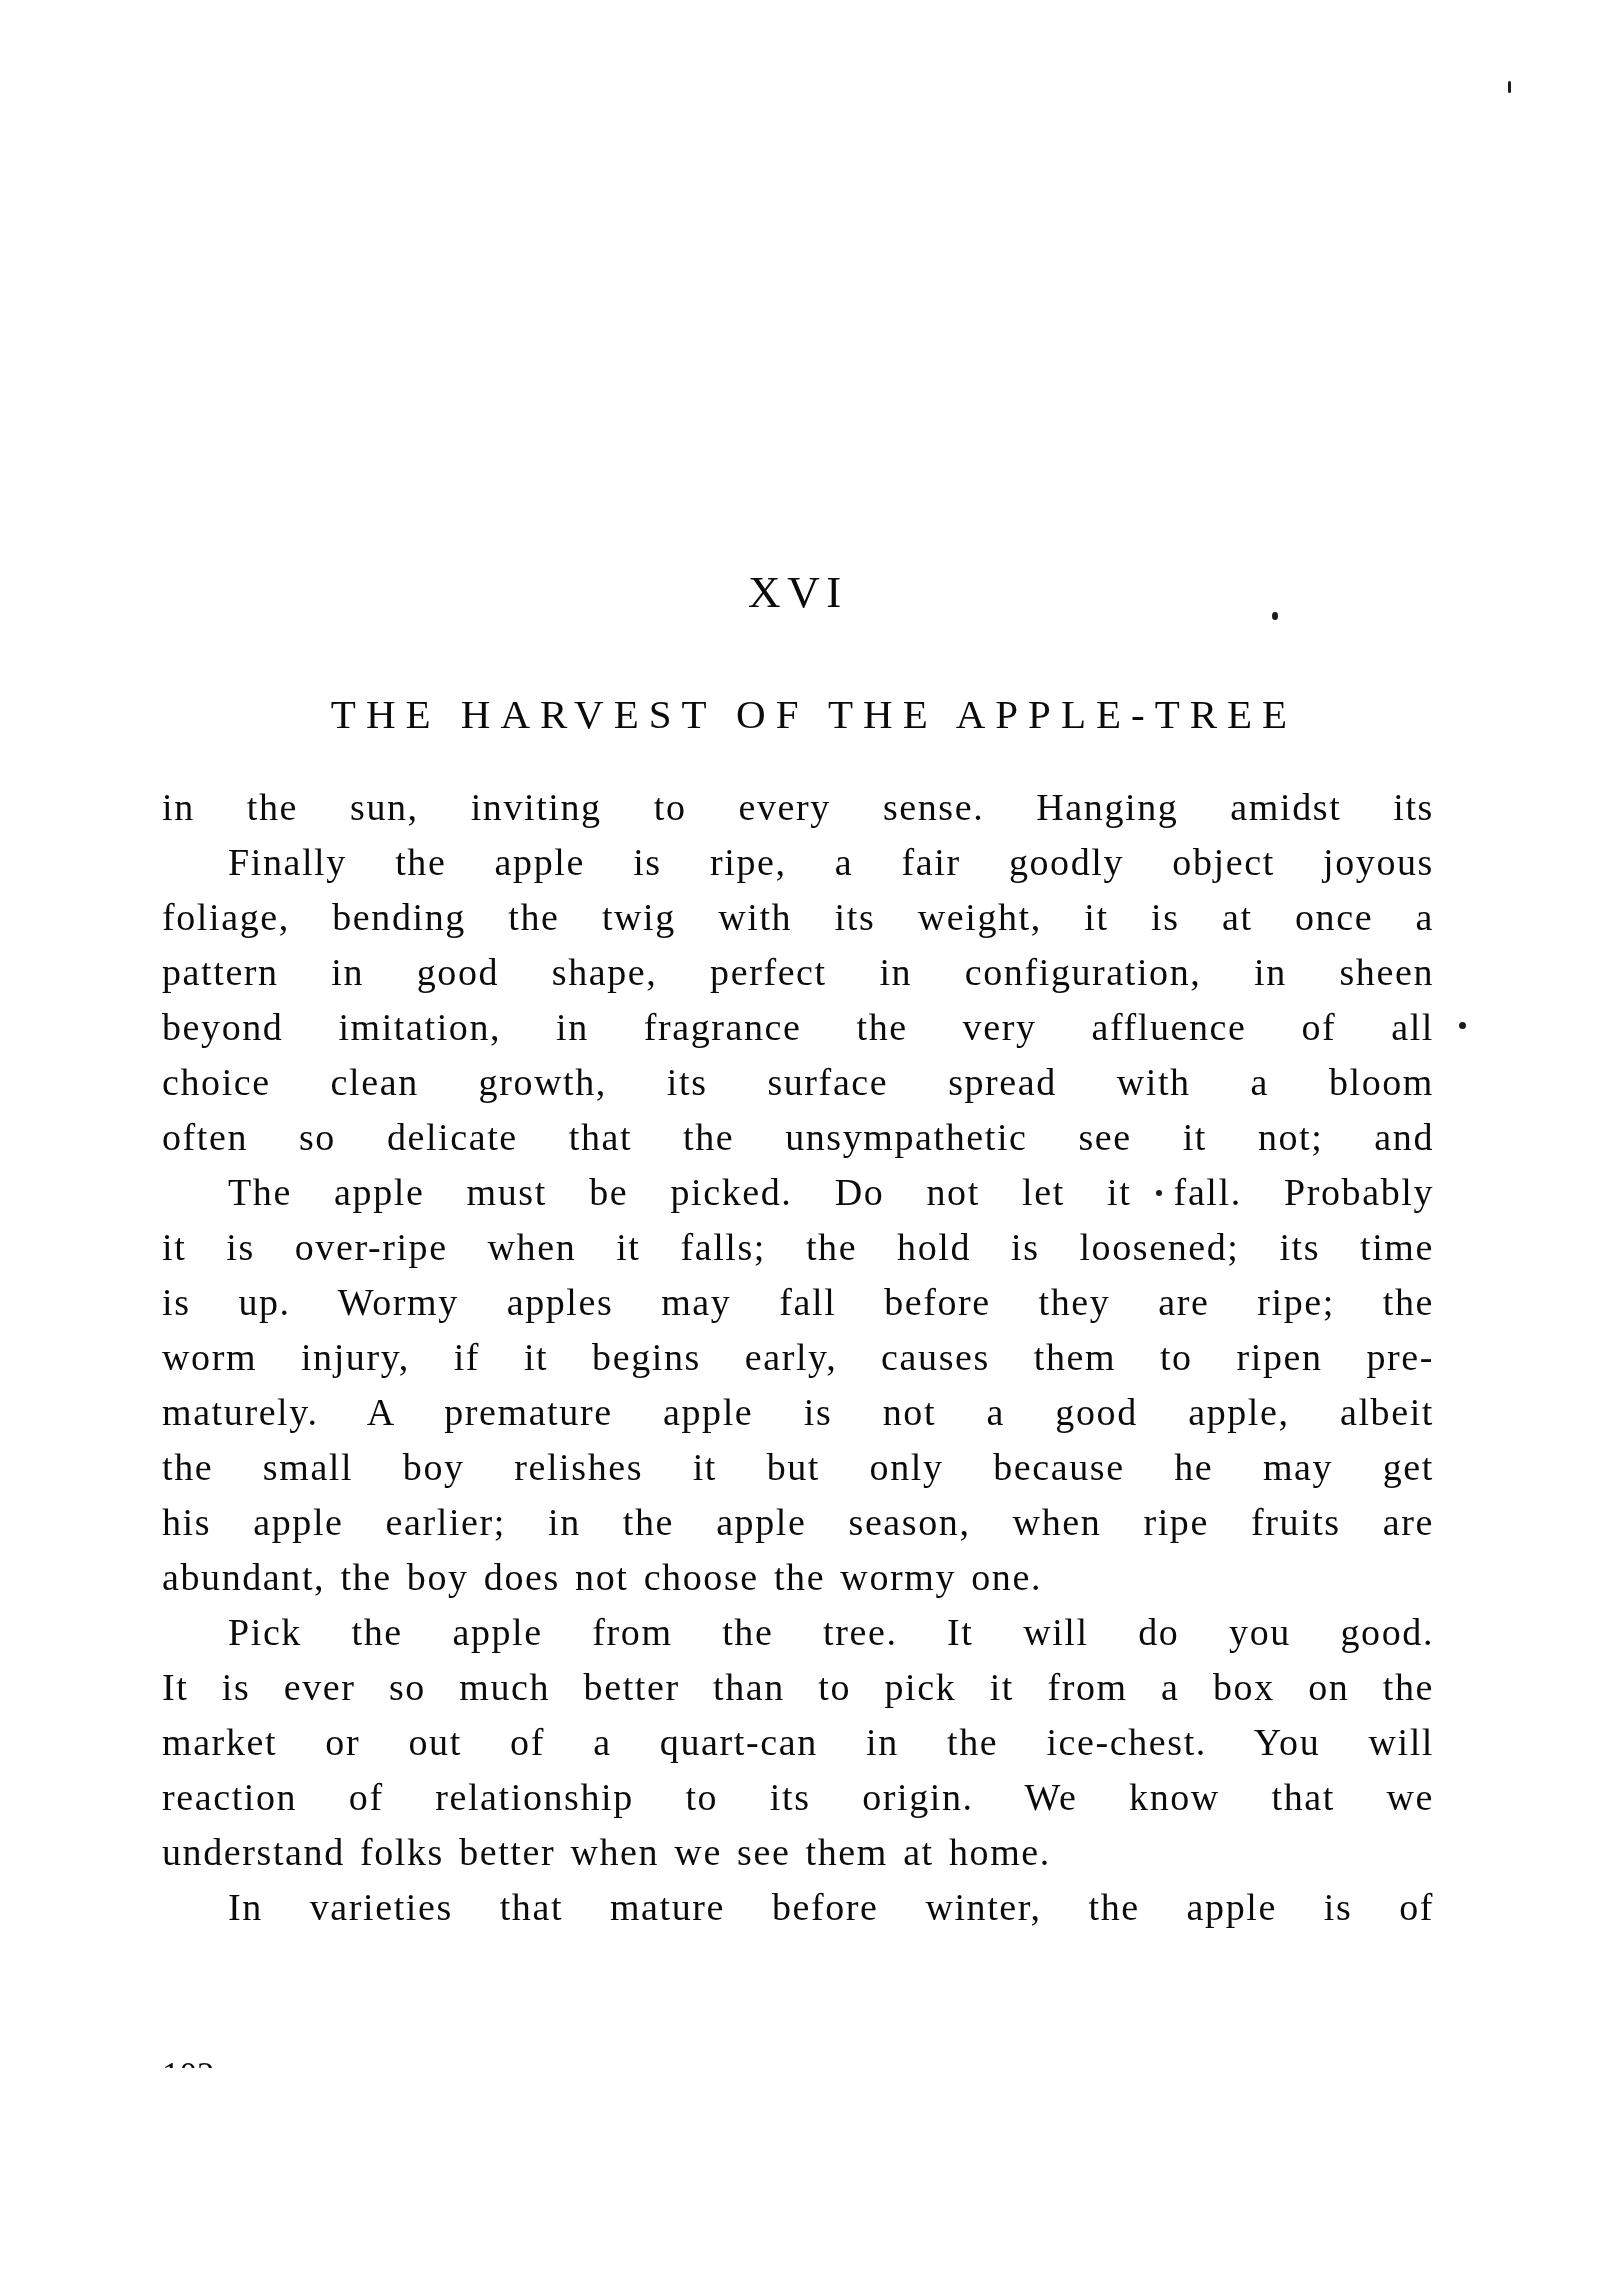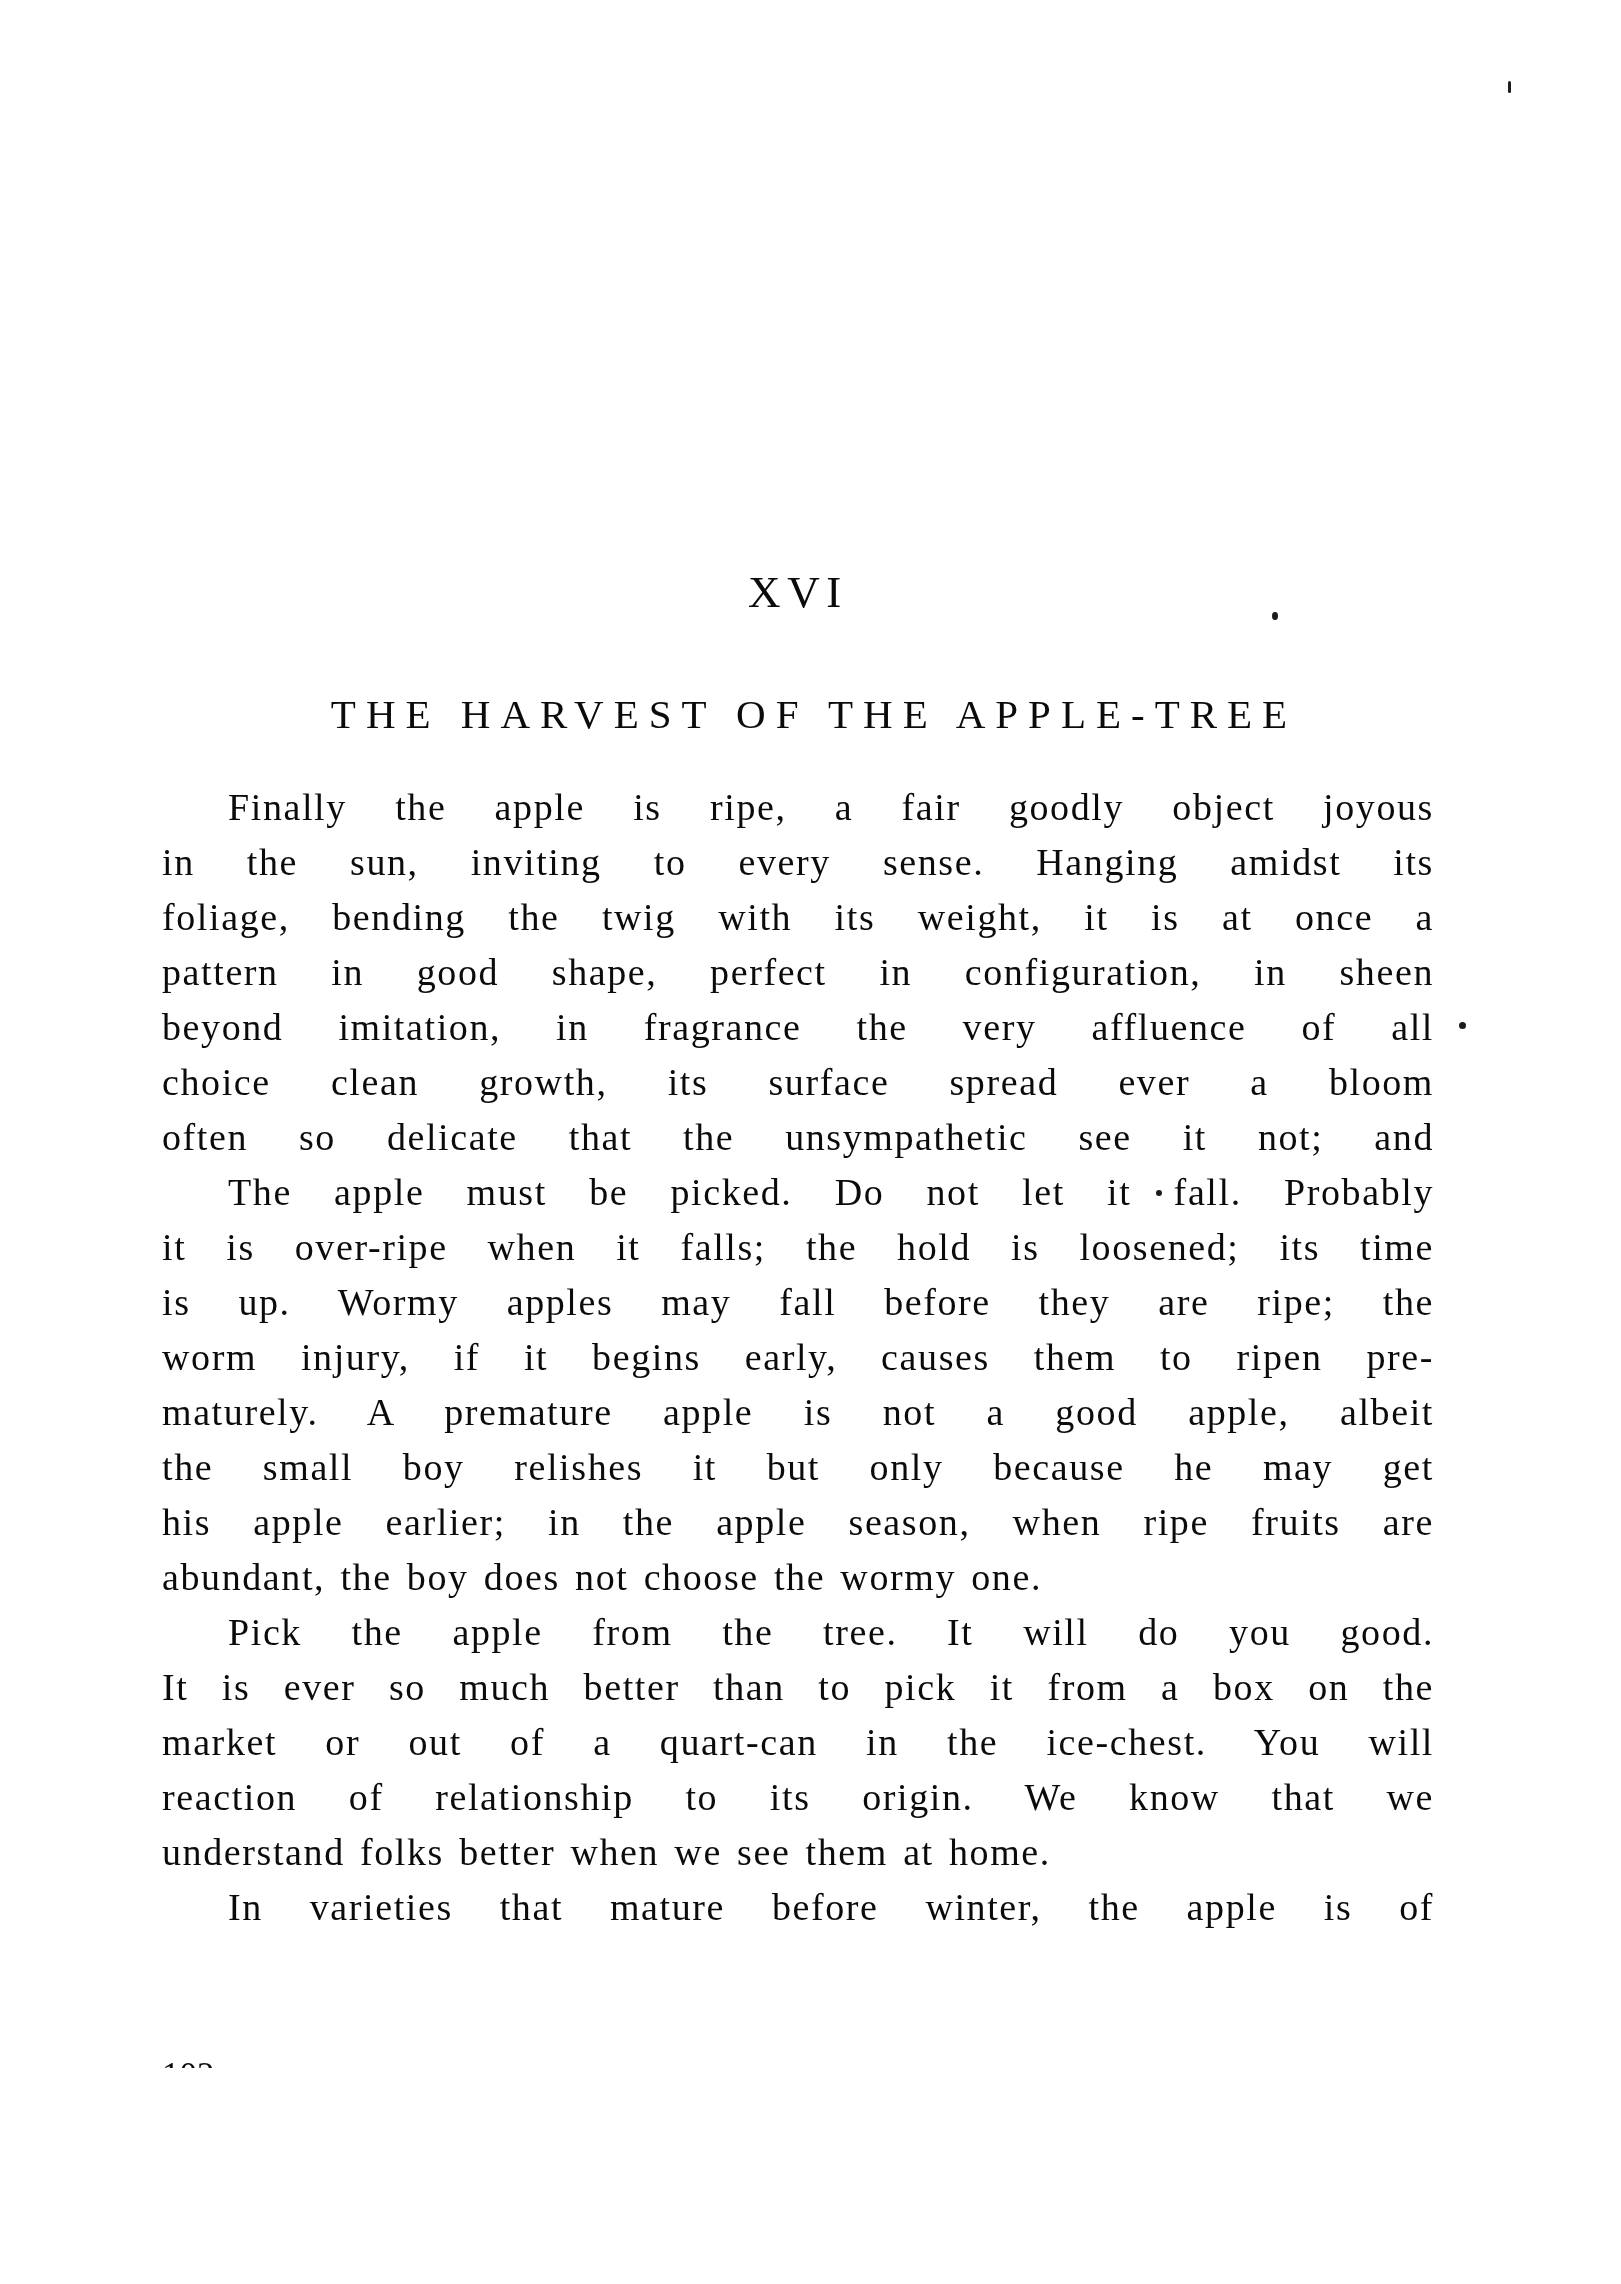--- a/index.html
+++ b/index.html
@@ -82,26 +82,26 @@
 <body>
 
 <div class="page">
 
   <div class="chapter-number">XVI</div>
 
   <h1 class="chapter-title">THE HARVEST OF THE APPLE-TREE</h1>
 
   <div class="body-text" id="body-text">
       <div class="paragraph">
+        <div class="line">in the sun, inviting to every sense.  Hanging amidst its</div>
         <div class="line indent">Finally the apple is ripe, a fair goodly object joyous</div>
-        <div class="line">in the sun, inviting to every sense.  Hanging amidst its</div>
         <div class="line">foliage, bending the twig with its weight, it is at once a</div>
         <div class="line">pattern in good shape, perfect in configuration, in sheen</div>
         <div class="line">beyond imitation, in fragrance the very affluence of all</div>
-        <div class="line">choice clean growth, its surface spread ever a bloom</div>
+        <div class="line">choice clean growth, its surface spread with a bloom</div>
         <div class="line">often so delicate that the unsympathetic see it not; and</div>
       </div>
       <div class="paragraph">
         <div class="line indent">The apple must be picked.  Do not let it fall.  Probably</div>
         <div class="line">it is over-ripe when it falls; the hold is loosened; its time</div>
         <div class="line">is up.  Wormy apples may fall before they are ripe; the</div>
         <div class="line">worm injury, if it begins early, causes them to ripen pre-</div>
         <div class="line">maturely.  A premature apple is not a good apple, albeit</div>
         <div class="line">the small boy relishes it but only because he may get</div>
         <div class="line">his apple earlier; in the apple season, when ripe fruits are</div>

